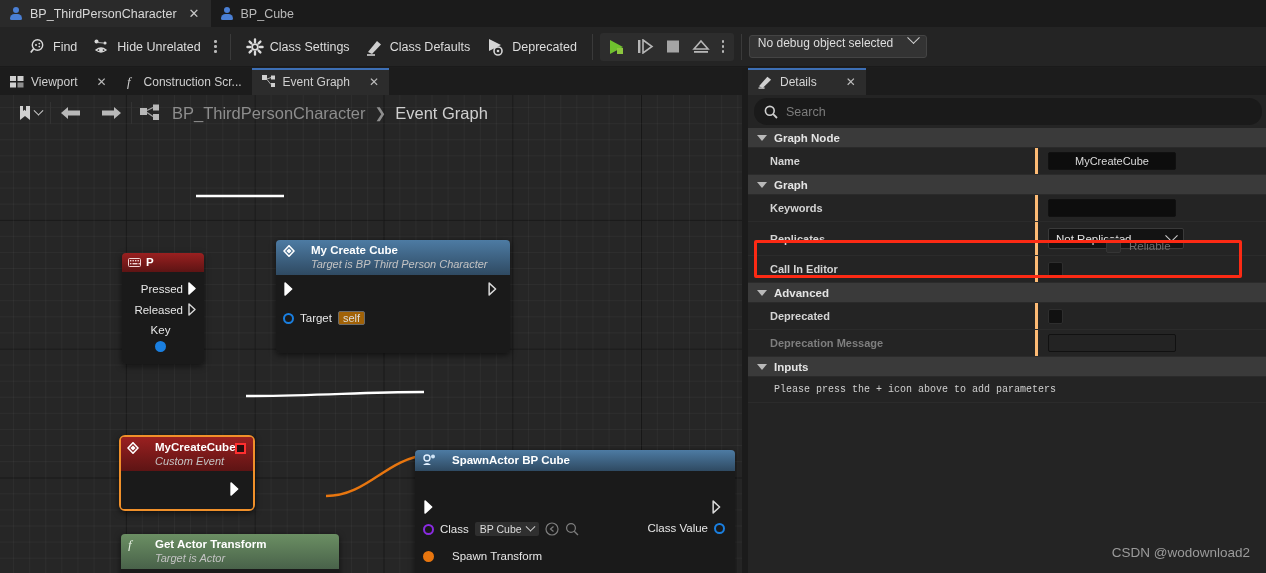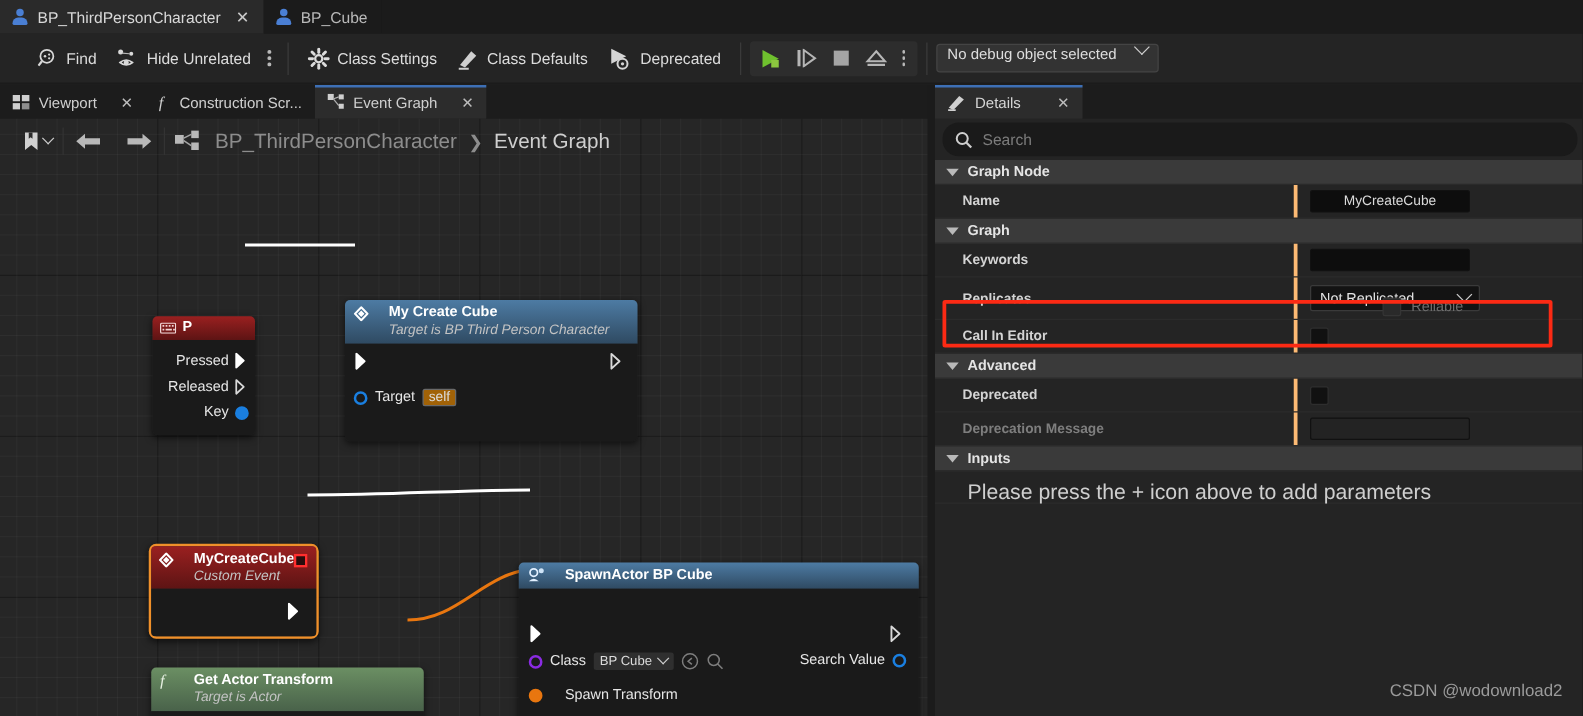--- a/index.html
+++ b/index.html
@@ -201,21 +201,21 @@
   .reliable-ghost {
     position:absolute; left:358px; top:16px;
     display:flex; align-items:center; gap:8px;
     font-size:11.5px; color:#6e6e6e;
   }
   .reliable-ghost .cbox { background:#2a2a2a; border-color:#353535;}
   .hl-box {
     position:absolute; border:3px solid #fc2a14; border-radius:2px;
     pointer-events:none;
   }
-  .empty-note { padding:7px 0 0 26px; font-size:17px; color:#cfcfcf; }
+  .empty-note { padding:7px 0 0 26px; font-size:10px; color:#cfcfcf;font-family:Liberation Mono, monospace; }
   .watermark {
     position:absolute; right:16px; bottom:13px;
     font-size:13.5px; color:#9b9b9b;
   }
   .chev {
     width:9px; height:9px; border-right:1.6px solid #cfcfcf; border-bottom:1.6px solid #cfcfcf;
     transform: rotate(45deg) translate(-2px,-2px); flex:none;
   }
 </style>
 </head>
@@ -410,21 +410,21 @@
           </span>
         </div>
         <div class="pinrow" style="justify-content:flex-end; padding:4px 5px 4px 0; gap:5px;">
           <span>Released</span>
           <span class="exec">
             <svg width="11" height="13" viewBox="0 0 11 13">
                 <path d="M1 1 L7 6.5 L1 12 Z" fill="none" stroke="#d9d9d9" stroke-width="1.4" stroke-linejoin="round"></path>
               </svg>
           </span>
         </div>
-        <div class="pinrow" style="justify-content:flex-end; padding:4px 5px 4px 0; gap:5px;">
+        <div class="pinrow" style="justify-content:flex-end; padding:4px 5px 4px 0; gap:5px;flex-direction:column;">
           <span>Key</span>
           <span class="dpin filled" style="color:#1a7fe0; border-color:#1a7fe0;"></span>
         </div>
       </div>
     </div>
 
     <div class="node" style="left:276px; top:145px; width:234px;">
       <div class="node-head" style="background:linear-gradient(to bottom,#4d7ba3,#2f4a62); padding:3px 8px 4px 7px;">
         <svg width="12" height="12" viewBox="0 0 12 12" style="margin-top:2px">
           <path d="M6 0.8 L11 6 L6 11.2 L1 6 Z" fill="none" stroke="#fff" stroke-width="1.6"></path>
@@ -528,21 +528,21 @@
             <line x1="9.2" y1="9.2" x2="13" y2="13" stroke="#cfcfcf" stroke-width="1.3"></line>
           </svg>
         </div>
 
         <div class="pinrow" style="position:absolute; left:8px; top:79px; gap:18px;">
           <span class="dpin filled" style="color:#e8760f; border-color:#e8760f;"></span>
           <span>Spawn Transform</span>
         </div>
 
         <div class="pinrow" style="position:absolute; right:10px; top:51px; gap:6px;">
-          <span>Search Value</span>
+          <span>Class Value</span>
           <span class="dpin" style="color:#1a7fe0; border-color:#1a7fe0;"></span>
         </div>
 
       </div>
     </div>
 
   </div>
 
   <div class="crumbbar">
     <div style="width:10px"></div>

